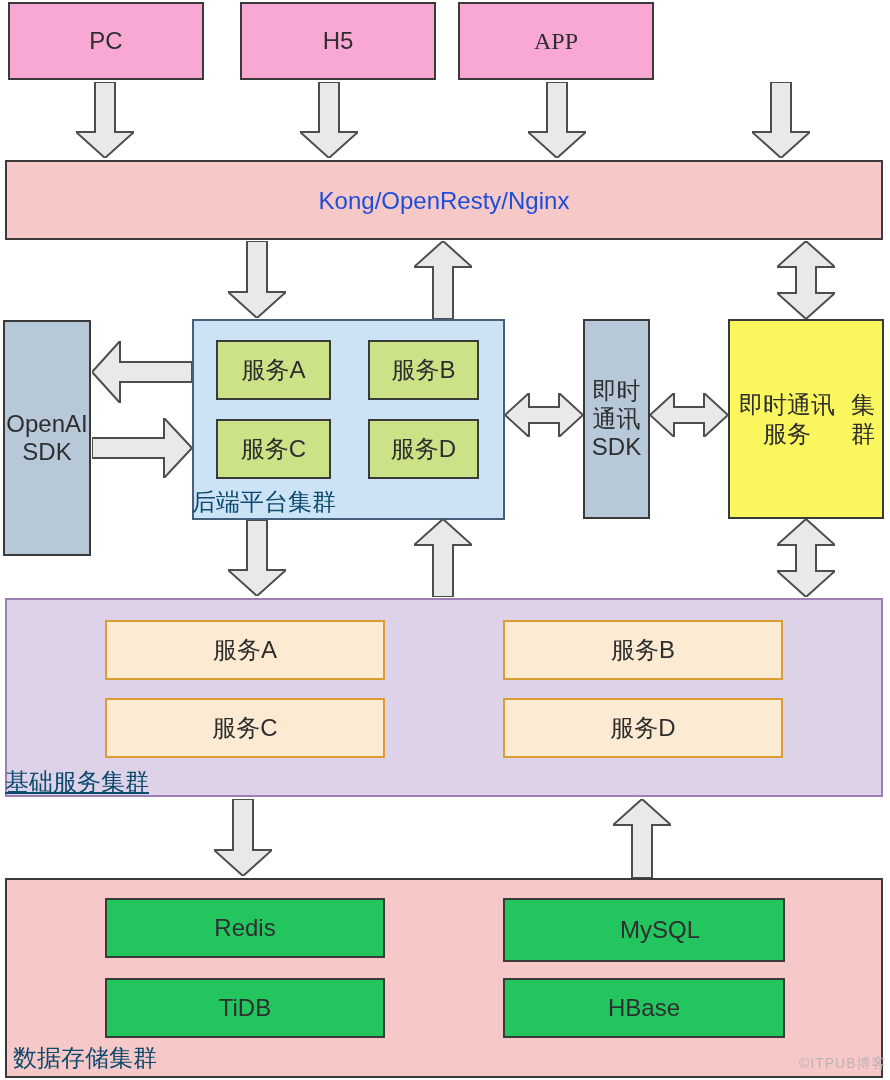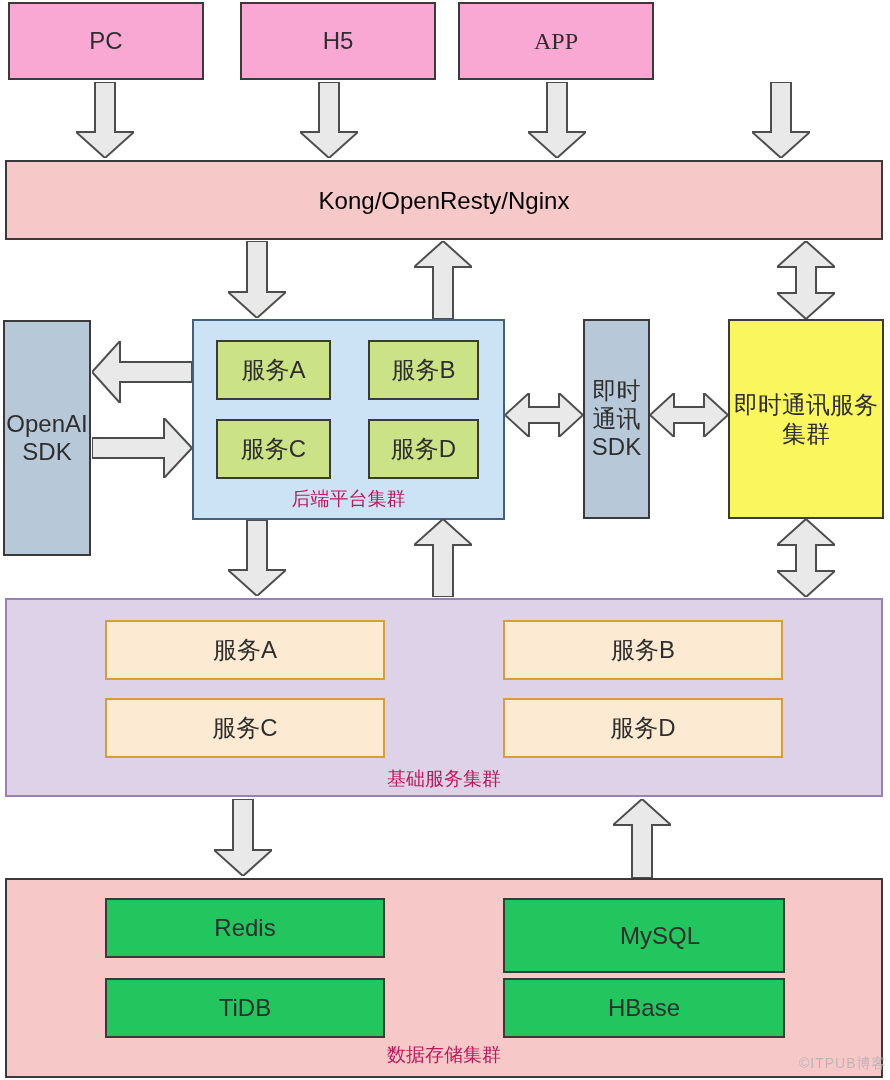--- a/index.html
+++ b/index.html
@@ -1,30 +1,30 @@
 <!DOCTYPE html>
 <html><head>
 <meta charset="utf-8">
 <style>
   * { margin:0; padding:0; box-sizing:border-box; }
   html,body { width:890px; height:1080px; background:#fff; font-family:"Liberation Sans", sans-serif; color:#2e2e2e; }
   .abs { position:absolute; }
   #canvas { position:relative; width:890px; height:1080px; overflow:hidden; }
   .box { display:flex; align-items:center; justify-content:center; text-align:center; }
   .client { background:#f9a8d4; border:2px solid #3a3a3a; font-size:24px; }
-  .bar { background:#f7c8c8; border:2px solid #3a3a3a; flex-direction:row; font-size:24px; line-height:27px; color:#000000; }
+  .bar { background:#f7c8c8; border:2px solid #3a3a3a; flex-direction:row; font-size:24px; line-height:27px; color:#1d4ed8; }
   .sdkbox { background:#b7c9d9; border:2px solid #3a3a3a; flex-direction:column; font-size:24px; line-height:28px; }
   .platform { background:#cce3f6; border:2px solid #44607a; }
   .green { background:#cbe386; border:2px solid #3a3a3a; font-size:24px; }
-  .yellowbig { background:#f9f65e; border:2px solid #3a3a3a; flex-direction:column; font-size:24px; line-height:29px; }
+  .yellowbig { background:#f9f65e; border:2px solid #3a3a3a; flex-direction:row; font-size:24px; line-height:29px; }
   .purple { background:#ddd2e7; border:2px solid #9c7fb5; }
   .cream { background:#fcebd2; border:2px solid #db9d33; font-size:24px; }
   .pinksec { background:#f7c8c8; border:2px solid #3a3a3a; }
   .yellowdb { background:#22c55e; border:2px solid #3a3a3a; font-size:24px; }
-  .seclabel { text-align:center; font-size:19px; color:#be185d; }
+  .seclabel { text-align:left; font-size:24px; color:#0c4a6e; }
   svg.arrow { display:block; }
   svg.arrow polygon { fill:#e9e9e9; stroke:#4d4d4d; stroke-width:2; stroke-linejoin:miter; }
   .watermark { font-size:14px; color:#bdb3b5; letter-spacing:1px; }
 </style>
 </head>
 <body>
 
 <div id="canvas">
 
   <div class="abs box client" style="left:8px;top:2px;width:196px;height:78px;">
@@ -126,39 +126,39 @@
     </div>
   <div class="abs box cream" style="left:503px;top:620px;width:280px;height:60px;">
       <span>服务B</span>
     </div>
   <div class="abs box cream" style="left:105px;top:698px;width:280px;height:60px;">
       <span>服务C</span>
     </div>
   <div class="abs box cream" style="left:503px;top:698px;width:280px;height:60px;">
       <span>服务D</span>
     </div>
-  <div class="abs seclabel" style="left:5px;top:766px;width:878px;">基础服务集群</div>
+  <div class="abs seclabel" style="left:5px;top:766px;width:878px;text-decoration:underline;">基础服务集群</div>
 
   <svg class="abs arrow" style="left:214px;top:799px;" width="58" height="77">
       <polygon points="19,0 39,0 39,51 58,51 29,77 0,51 19,51"></polygon>
     </svg>
   <svg class="abs arrow" style="left:613px;top:799px;" width="58" height="79">
       <polygon points="29,0 58,26 39,26 39,79 19,79 19,26 0,26"></polygon>
     </svg>
 
   <div class="abs pinksec" style="left:5px;top:878px;width:878px;height:200px;"></div>
   <div class="abs box yellowdb" style="left:105px;top:898px;width:280px;height:60px;">
       <span>Redis</span>
     </div>
-  <div class="abs box yellowdb" style="left:503px;top:898px;width:282px;height:75px;padding-left:32px;">
+  <div class="abs box yellowdb" style="left:503px;top:898px;width:282px;height:64px;padding-left:32px;">
       <span>MySQL</span>
     </div>
   <div class="abs box yellowdb" style="left:503px;top:978px;width:282px;height:60px;">
       <span>HBase</span>
     </div>
   <div class="abs box yellowdb" style="left:105px;top:978px;width:280px;height:60px;">
       <span>TiDB</span>
     </div>
-  <div class="abs seclabel" style="left:5px;top:1042px;width:878px;">数据存储集群</div>
+  <div class="abs seclabel" style="left:5px;top:1042px;width:878px;padding-left:8px;">数据存储集群</div>
 
   <div class="abs watermark" style="left:799px;top:1055px;">©ITPUB博客</div>
 
 </div>
 
 </body></html>

